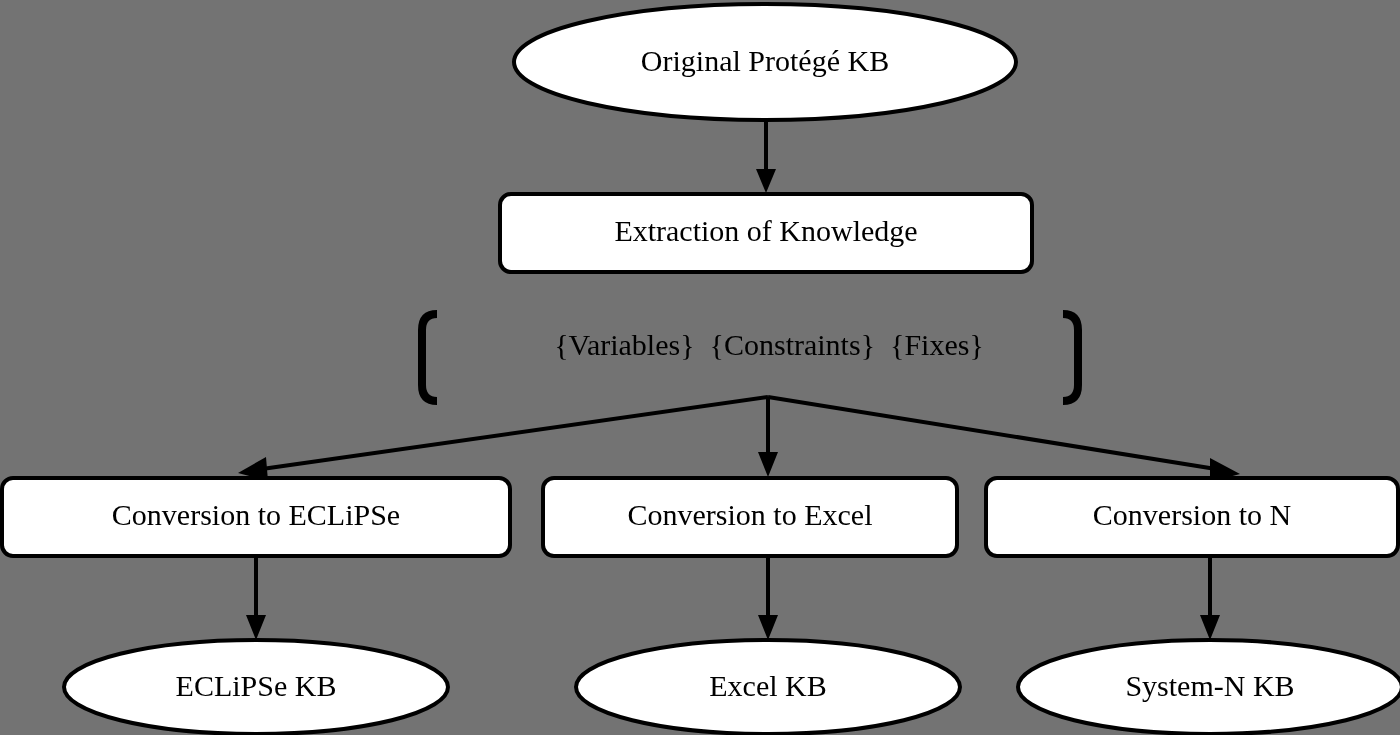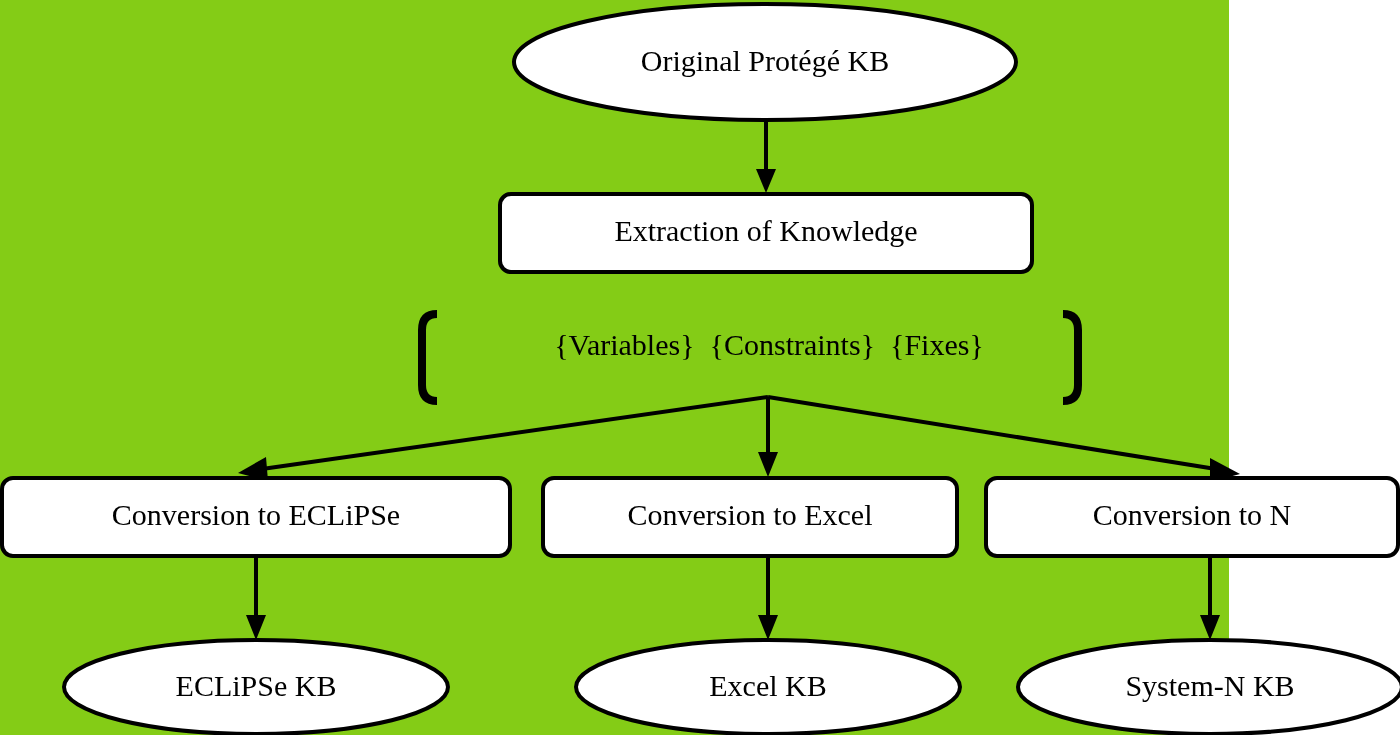--- a/index.html
+++ b/index.html
@@ -8,23 +8,23 @@
     background: #ffffff;
   }
   body {
     width: 1400px;
     height: 735px;
     font-family: "Liberation Serif", "DejaVu Serif", serif;
     overflow: hidden;
   }
   #diagram-root {
     position: relative;
-    width: 1229px;
+    width: 1400px;
     height: 735px;
-    background: #84cc16;
+    background: #737373;
   }
   svg.flow {
     display: block;
     width: 1400px;
     height: 735px;
   }
   .node-shape {
     fill: #ffffff;
     stroke: #000000;
     stroke-width: 4;

